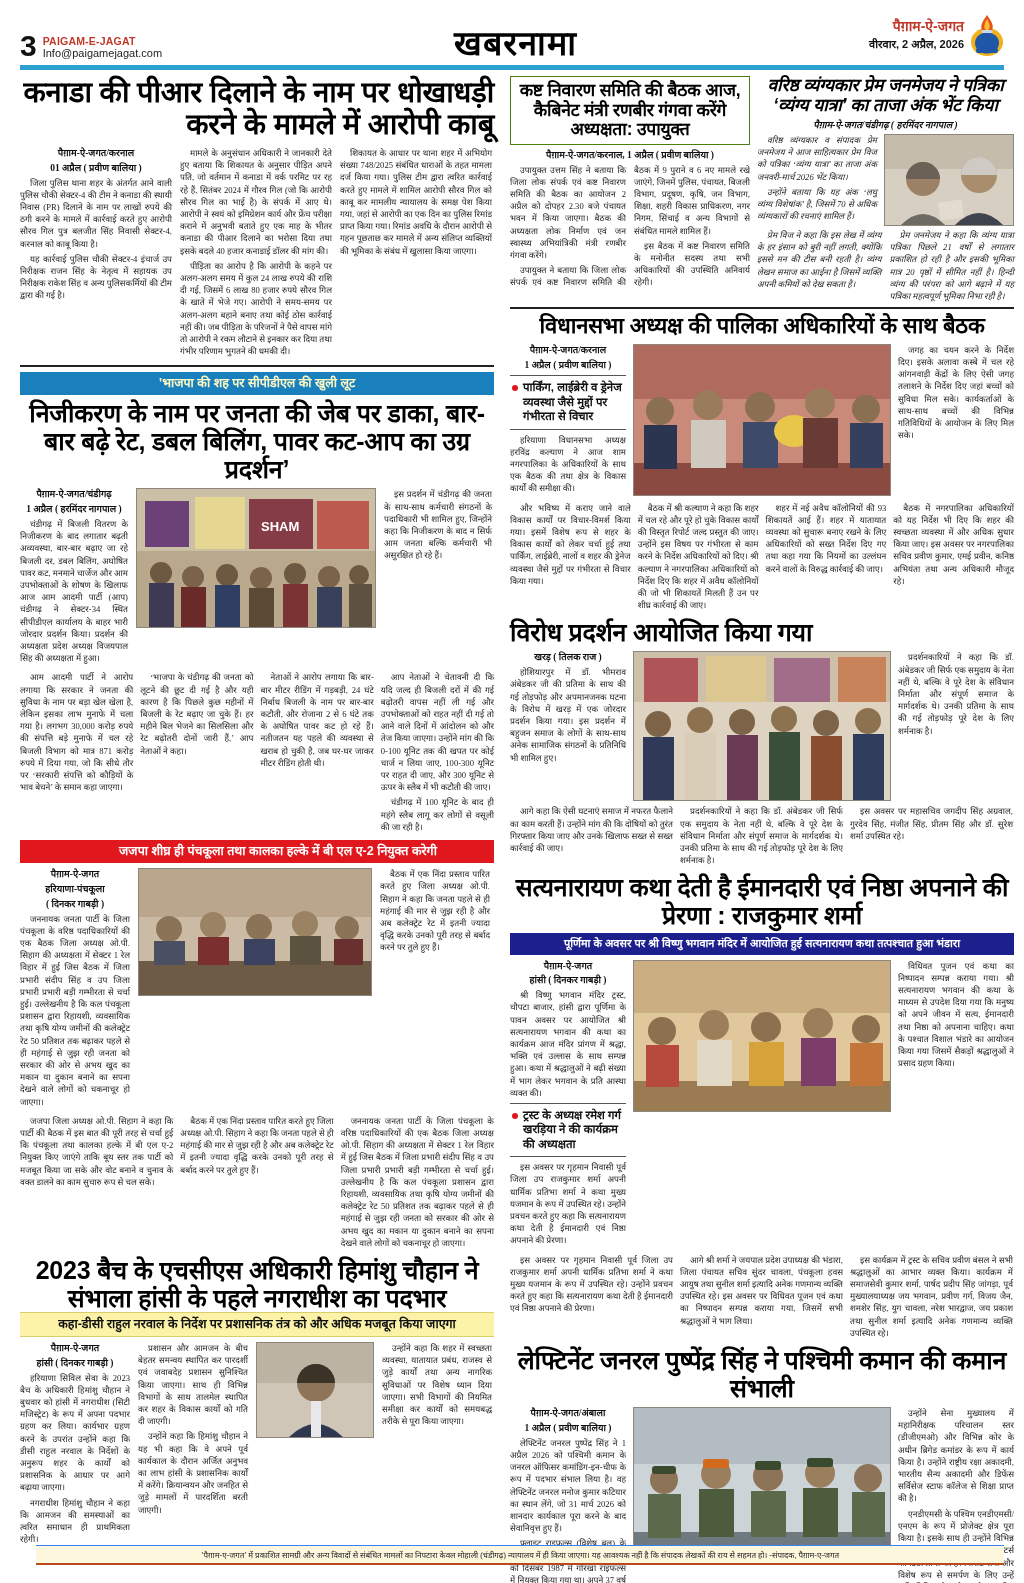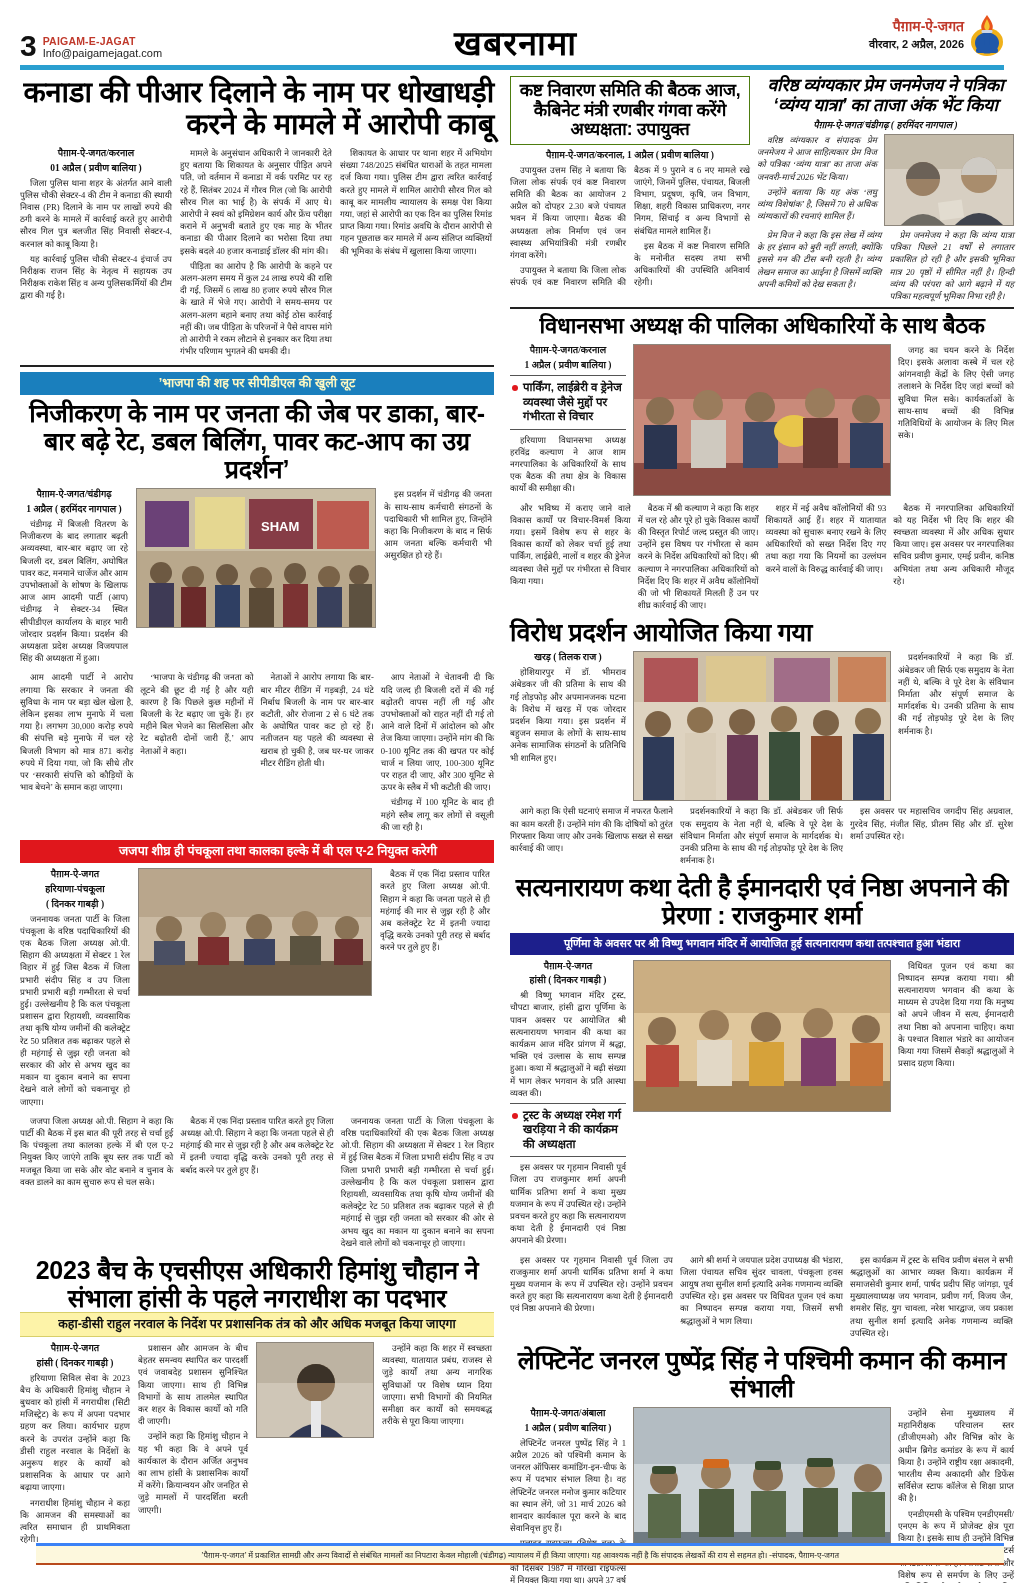--- a/index.html
+++ b/index.html
@@ -127,21 +127,21 @@
   }
   .dot { width: 6px; height: 6px; border-radius: 50%; background: #e0171c; margin-top: 5px; flex: none; }
   .callout-txt {
     font-family: "Liberation Sans", sans-serif;
     font-size: 11.5px; font-weight: bold; line-height: 1.25; color: #111;
   }
 
   
   .footer {
     position: absolute; left: 36px; right: 20px; bottom: 18px;
-    background: #fdf8dd; border-top: 3px solid #3b82f6; border-bottom: 2px solid #b84a1c;
+    background: #fdf8dd; border-top: 1px solid #3b82f6; border-bottom: 2px solid #b84a1c;
     text-align: center; padding: 3px 4px;
     font-size: 8px; color: #222;
   }
 
   .flexrow { display: flex; gap: 7px; }
   .nm { margin: 0; }
 </style>
 </head>
 <body>
 

